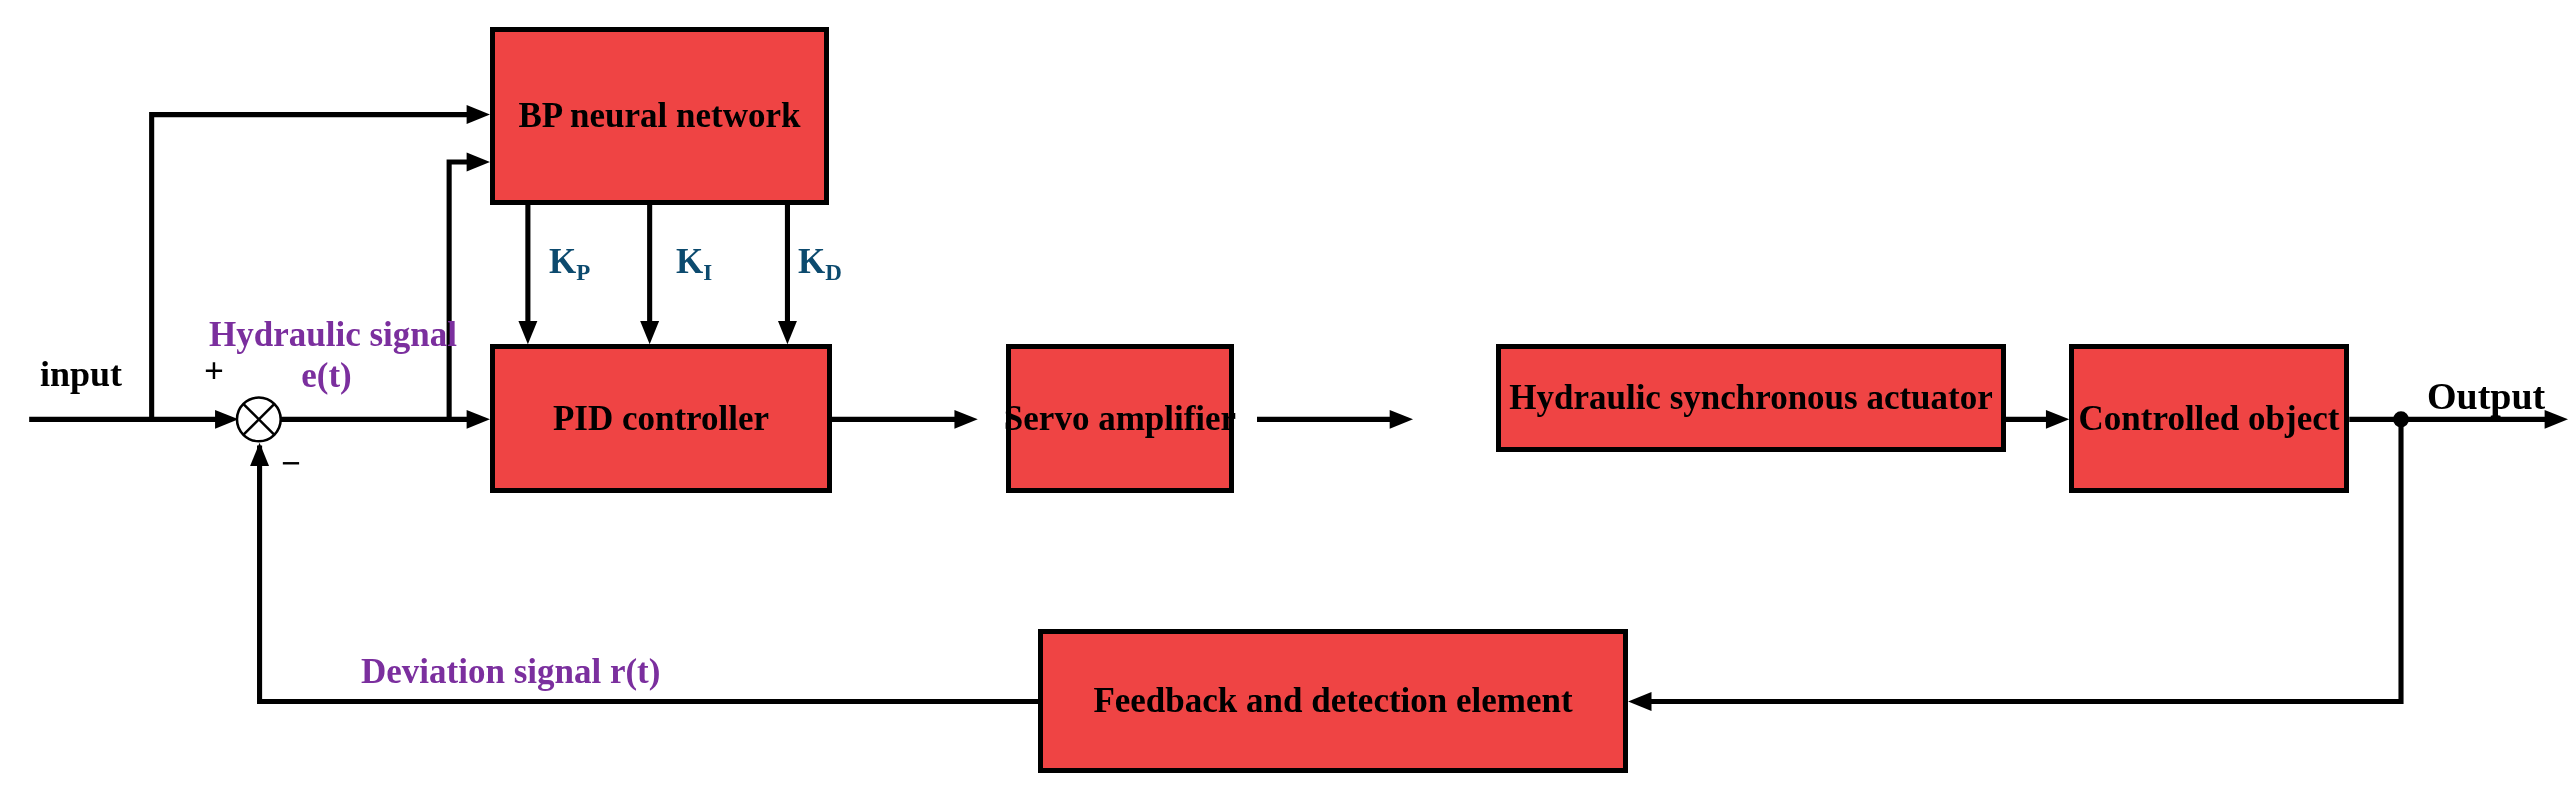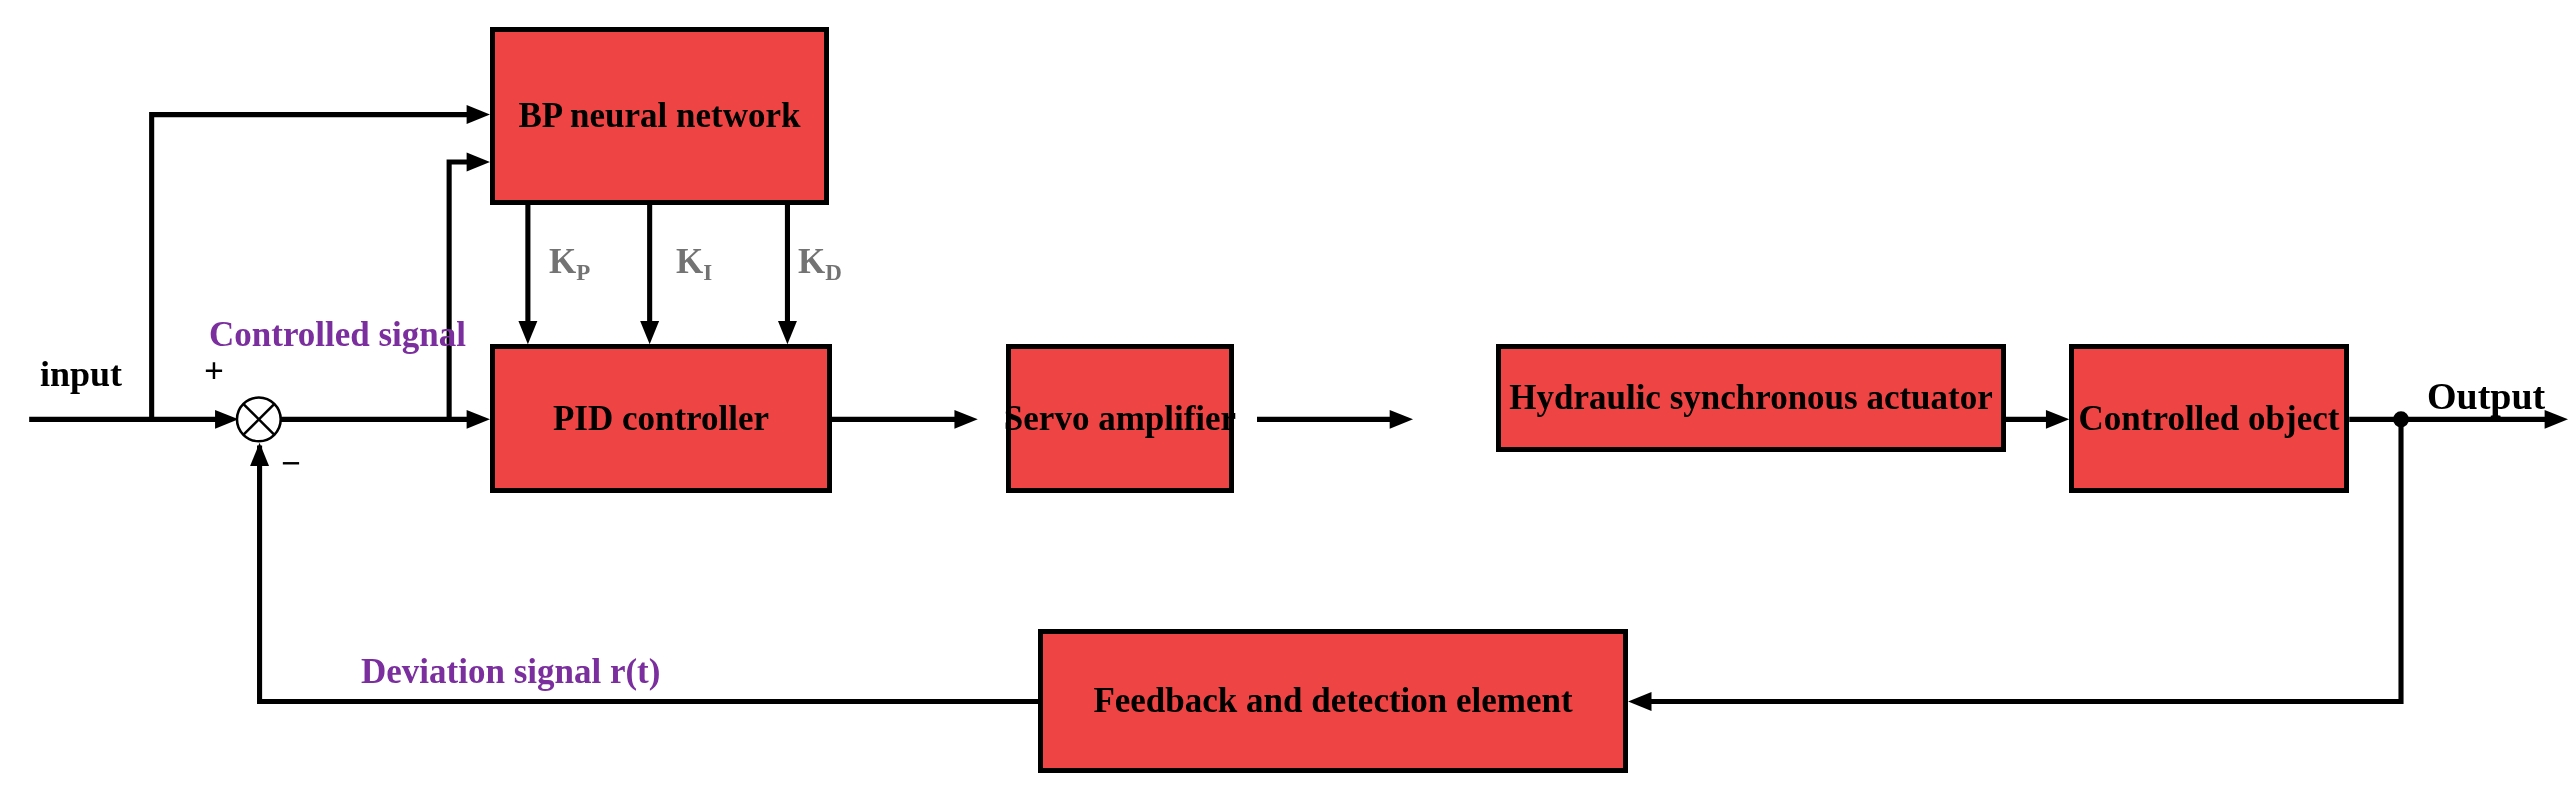--- a/index.html
+++ b/index.html
@@ -28,21 +28,21 @@
   #feedback-box{left:1038px;top:629px;width:590px;height:144px;font-size:35px;}
   .lbl{position:absolute;font-weight:bold;color:#000;white-space:nowrap;line-height:1.1;}
   #input-label{left:40px;top:355px;font-size:36px;}
   #output-label{left:2427px;top:376px;font-size:38px;}
   #plus-sign{left:204px;top:353px;font-size:35px;}
   #minus-sign{left:281px;top:445px;font-size:35px;}
   .purple{color:#7B2F9E;}
   #deviation-label{left:209px;top:314px;width:235px;text-align:center;font-size:35px;line-height:41px;}
   #deviation-label span{display:block;}
   #feedback-signal-label{left:361px;top:653px;font-size:35px;}
-  .k-label{position:absolute;top:242px;font-size:35px;font-weight:bold;color:#737373;}
+  .k-label{position:absolute;top:242px;font-size:35px;font-weight:bold;color:#0c4a6e;}
   .k-label .sub{font-size:23px;vertical-align:-7.3px;font-weight:bold;}
   #kp-label{left:549px;}
   #ki-label{left:676px;}
   #kd-label{left:798px;}
 </style>
 </head>
 <body>
 
 <div class="canvas">
 
@@ -103,21 +103,22 @@
   <div class="block" id="feedback-box">
     <span>Feedback and detection element</span>
   </div>
 
   <div class="lbl" id="input-label">input</div>
   <div class="lbl" id="output-label">Output</div>
   <div class="lbl" id="plus-sign">+</div>
   <div class="lbl" id="minus-sign">−</div>
 
   <div class="lbl purple" id="deviation-label">
-    <span>Controlled signal</span>
+    <span>Hydraulic signal</span>
+    <span>e(t)</span>
   </div>
 
   <div class="lbl purple" id="feedback-signal-label">Deviation signal r(t)</div>
 
   <div class="k-label" id="kp-label"><span>K</span><span class="sub">P</span></div>
   <div class="k-label" id="ki-label"><span>K</span><span class="sub">I</span></div>
   <div class="k-label" id="kd-label"><span>K</span><span class="sub">D</span></div>
 
 </div>
 

